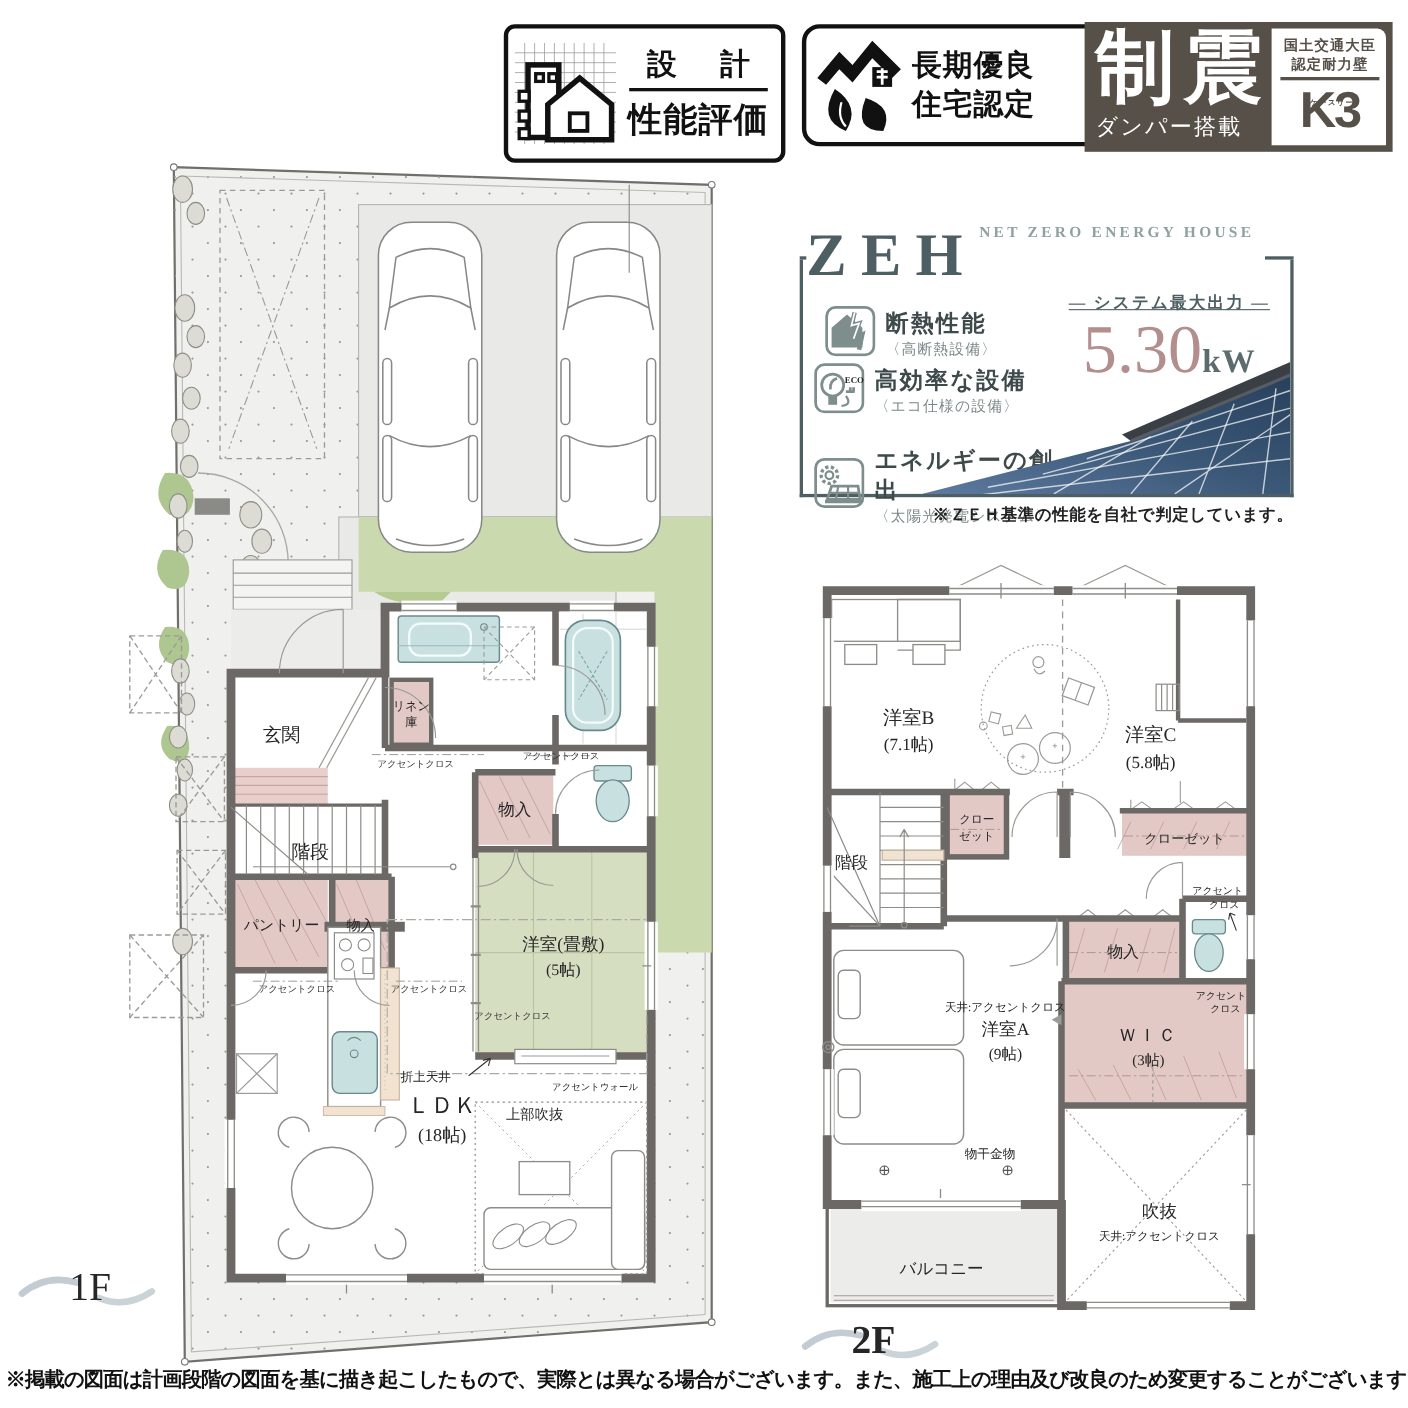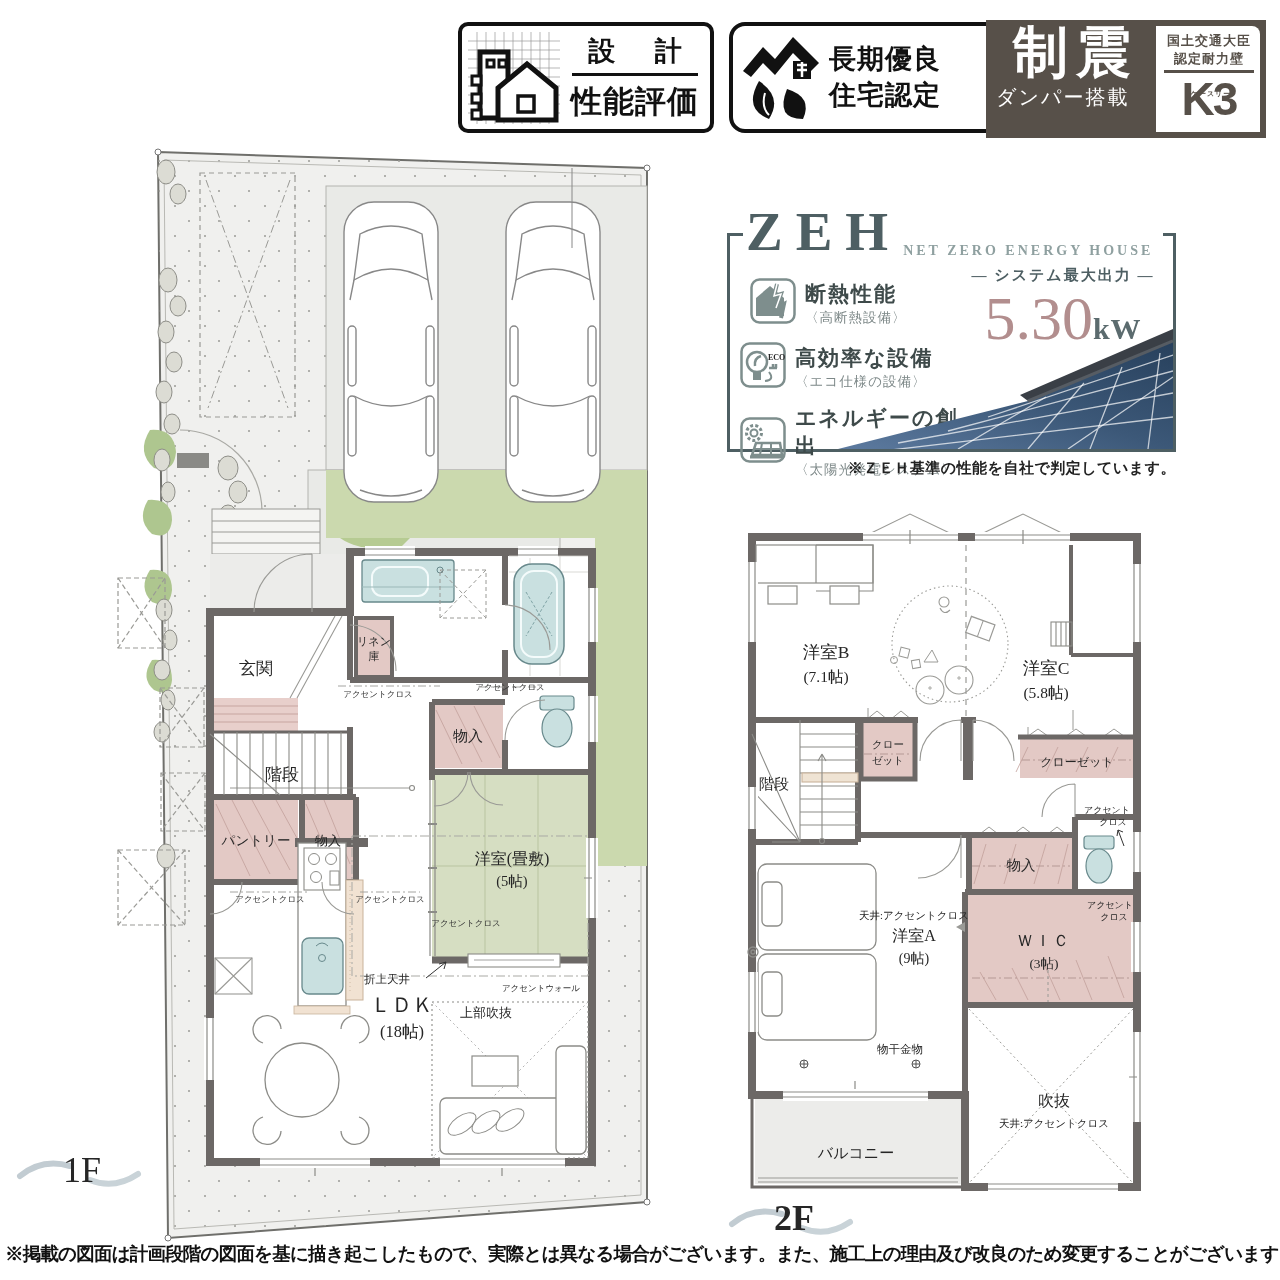--- a/index.html
+++ b/index.html
@@ -1,48 +1,48 @@
 <!DOCTYPE html>
 <html><head>
 <meta charset="utf-8">
 <style>
   * { margin:0; padding:0; box-sizing:border-box; }
   html,body { width:1280px; height:1280px; background:#fff; font-family:"Liberation Serif","DejaVu Serif",serif; }
   .abs { position:absolute; }
   
-  .badge1 { left:458px; top:22px; width:256px; height:111px; border:4px solid #111; border-radius:10px; background:#fff; display:flex; align-items:center; overflow:hidden; }
+  .badge1 { left:458px; top:22px; width:256px; height:126px; border:4px solid #111; border-radius:10px; background:#fff; display:flex; align-items:center; overflow:hidden; }
   .badge1 .icon-wrap { width:104px; height:100%; display:flex; align-items:center; justify-content:center; }
   .badge1 .txt { flex:1; text-align:center; font-family:"Liberation Sans",sans-serif; color:#111; padding-right:6px; }
   .badge1 .t1 { font-size:27px; font-weight:bold; letter-spacing:16px; padding-left:16px; }
   .badge1 .rule { height:3px; background:#111; margin:4px 6px 5px 6px; }
   .badge1 .t2 { font-size:31px; font-weight:bold; letter-spacing:1px; }
   .badge2 { left:729px; top:22px; width:280px; height:111px; border:4px solid #111; border-radius:16px; background:#fff; display:flex; align-items:center; }
   .badge2 .icon-wrap { width:96px; display:flex; justify-content:center; }
   .badge2 .txt { flex:1; font-family:"Liberation Sans",sans-serif; font-weight:bold; font-size:27px; color:#111; line-height:1.3; letter-spacing:1px; }
   .badge3 { left:986px; top:20px; width:280px; height:118px; background:#575049; display:flex; color:#fff; }
   .badge3 .left { width:170px; padding:4px 0 0 10px; }
-  .badge3 .seishin { font-size:55px; font-weight:bold; letter-spacing:8px; line-height:1.05;text-align:center; }
+  .badge3 .seishin { font-size:72px; font-weight:bold; letter-spacing:8px; line-height:1.05; }
   .badge3 .damper { font-size:20px; letter-spacing:2px; margin-top:2px; }
   .badge3 .k3box { margin:6px 6px 6px 0; flex:1; background:#fff; color:#575049; border-radius:0 8px 0 0; padding:6px 4px 2px 6px; text-align:center; font-family:"Liberation Sans",sans-serif; }
   .badge3 .cert { font-size:13px; font-weight:bold; letter-spacing:1px; line-height:1.35; }
   .badge3 .certrule { height:3px; background:#575049; margin:3px 2px; }
   .badge3 .k3 { font-size:46px; font-weight:900; letter-spacing:-2px; line-height:1; position:relative; }
   .badge3 .kana { position:absolute; top:14px; left:50%; transform:translateX(-45%); font-size:7px; font-weight:bold; letter-spacing:1px; }
   
   .zeh { left:727px; top:236px; width:449px; height:216px; border-left:3px solid #4e5f63; border-right:3px solid #4e5f63; border-bottom:3px solid #4e5f63; background:#fff; }
   .zeh .btop1 { position:absolute; left:-3px; top:-3px; width:16px; height:3px; background:#4e5f63; }
   .zeh .btop2 { position:absolute; right:-3px; top:-3px; width:48px; height:3px; background:#4e5f63; }
-  .zeh-title { position:absolute; left:16px; top:-32px; background:#fff; padding-right:10px; display:flex; align-items:flex-end; }
+  .zeh-title { position:absolute; left:3px; top:-32px; background:#fff; padding-right:10px; display:flex; align-items:flex-start; }
   .zeh-title .big { font-size:55px; font-weight:bold; letter-spacing:13px; color:#4e5f63; line-height:1; }
   .zeh-title .sub { font-size:14px; letter-spacing:3px; color:#8fa0a0; font-weight:bold; margin-left:2px; }
   .feat { position:absolute; left:10px; width:230px; display:flex; align-items:center; gap:9px; }
   .feat .ic { flex:0 0 46px; }
   .feat .lab { font-size:21px; font-weight:bold; color:#3e4a4a; letter-spacing:2px; }
   .feat .sub { font-size:13.5px; color:#7d8888; letter-spacing:1px; margin-top:1px; }
-  .out-label { position:absolute; left:228px; top:30px; width:210px; text-align:center; font-size:15px; font-weight:bold; color:#4e5f63; letter-spacing:2px; }
+  .out-label { position:absolute; left:228px; top:30px; width:210px; text-align:center; font-size:15px; font-weight:bold; color:#4e5f63; letter-spacing:2px;text-decoration:underline; }
   .out-val { position:absolute; left:228px; top:48px; width:210px; text-align:center; color:#b28e8e; }
   .out-val .num { font-size:62px; line-height:1.1; }
   .out-val .unit { font-size:30px; font-weight:bold; color:#5b6b6e; letter-spacing:1px; }
   .zeh-note { left:727px; top:459px; width:449px; text-align:right; font-size:15px; font-weight:bold; color:#222; letter-spacing:.5px; }
   
   .floor-label { width:130px; height:52px; }
   .disclaimer { left:5px; top:1241px; width:1272px; font-size:18.5px; font-weight:bold; color:#111; font-family:"Liberation Sans",sans-serif; letter-spacing:-0.8px; white-space:nowrap; }
   svg text { font-family:"Liberation Serif","DejaVu Serif",serif; fill:#262626; }
   svg .tiny { font-size:8.5px; fill:#333; }
 </style>
@@ -123,21 +123,21 @@
         <path d="M27,6 L24,18 L31,16 L26,30 L34,26 L31,40" stroke="#7e8e8d" stroke-width="4" fill="none"></path>
         <path d="M27,6 L24,18 L31,16 L26,30" stroke="#fff" stroke-width="1.5" fill="none"></path>
       </svg>
     </span>
     <span>
       <div class="lab">断熱性能</div>
       <div class="sub">〈高断熱設備〉</div>
     </span>
   </div>
 
-  <div class="feat" style="top:106px;">
+  <div class="feat" style="top:94px;">
     <span class="ic">
       <svg width="46" height="46" viewBox="0 0 46 46">
         <rect x="1.5" y="1.5" width="43" height="43" rx="8" fill="none" stroke="#7e8e8d" stroke-width="2.5"></rect>
         <circle cx="17" cy="20" r="10" fill="none" stroke="#7e8e8d" stroke-width="2.5"></circle>
         <path d="M21,14 q-7,2 -6,10" stroke="#7e8e8d" stroke-width="2.5" fill="none"></path>
         <rect x="13" y="30" width="8" height="8" fill="#7e8e8d"></rect>
         <text x="28" y="18" font-size="8" font-weight="bold" fill="#7e8e8d" font-family="Liberation Sans,sans-serif">ECO</text>
         <path d="M29,26 h8 M33,22 v4 M36,22 v4" stroke="#7e8e8d" stroke-width="2.5" fill="none"></path>
         <path d="M29,30 q6,8 -4,9" stroke="#7e8e8d" stroke-width="2" fill="none"></path>
       </svg>

